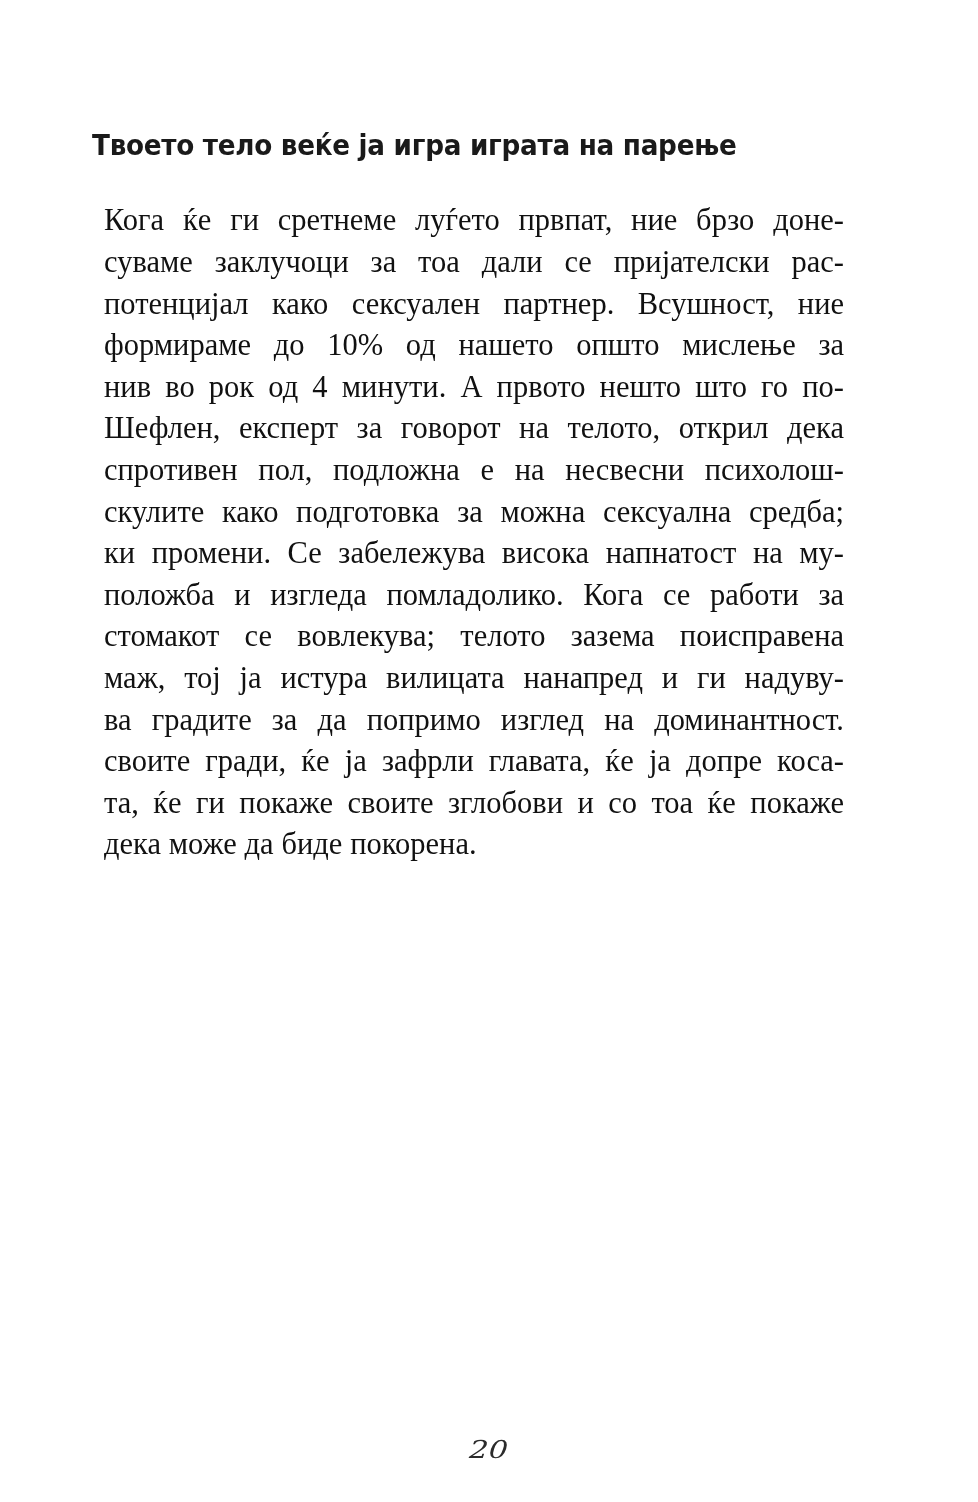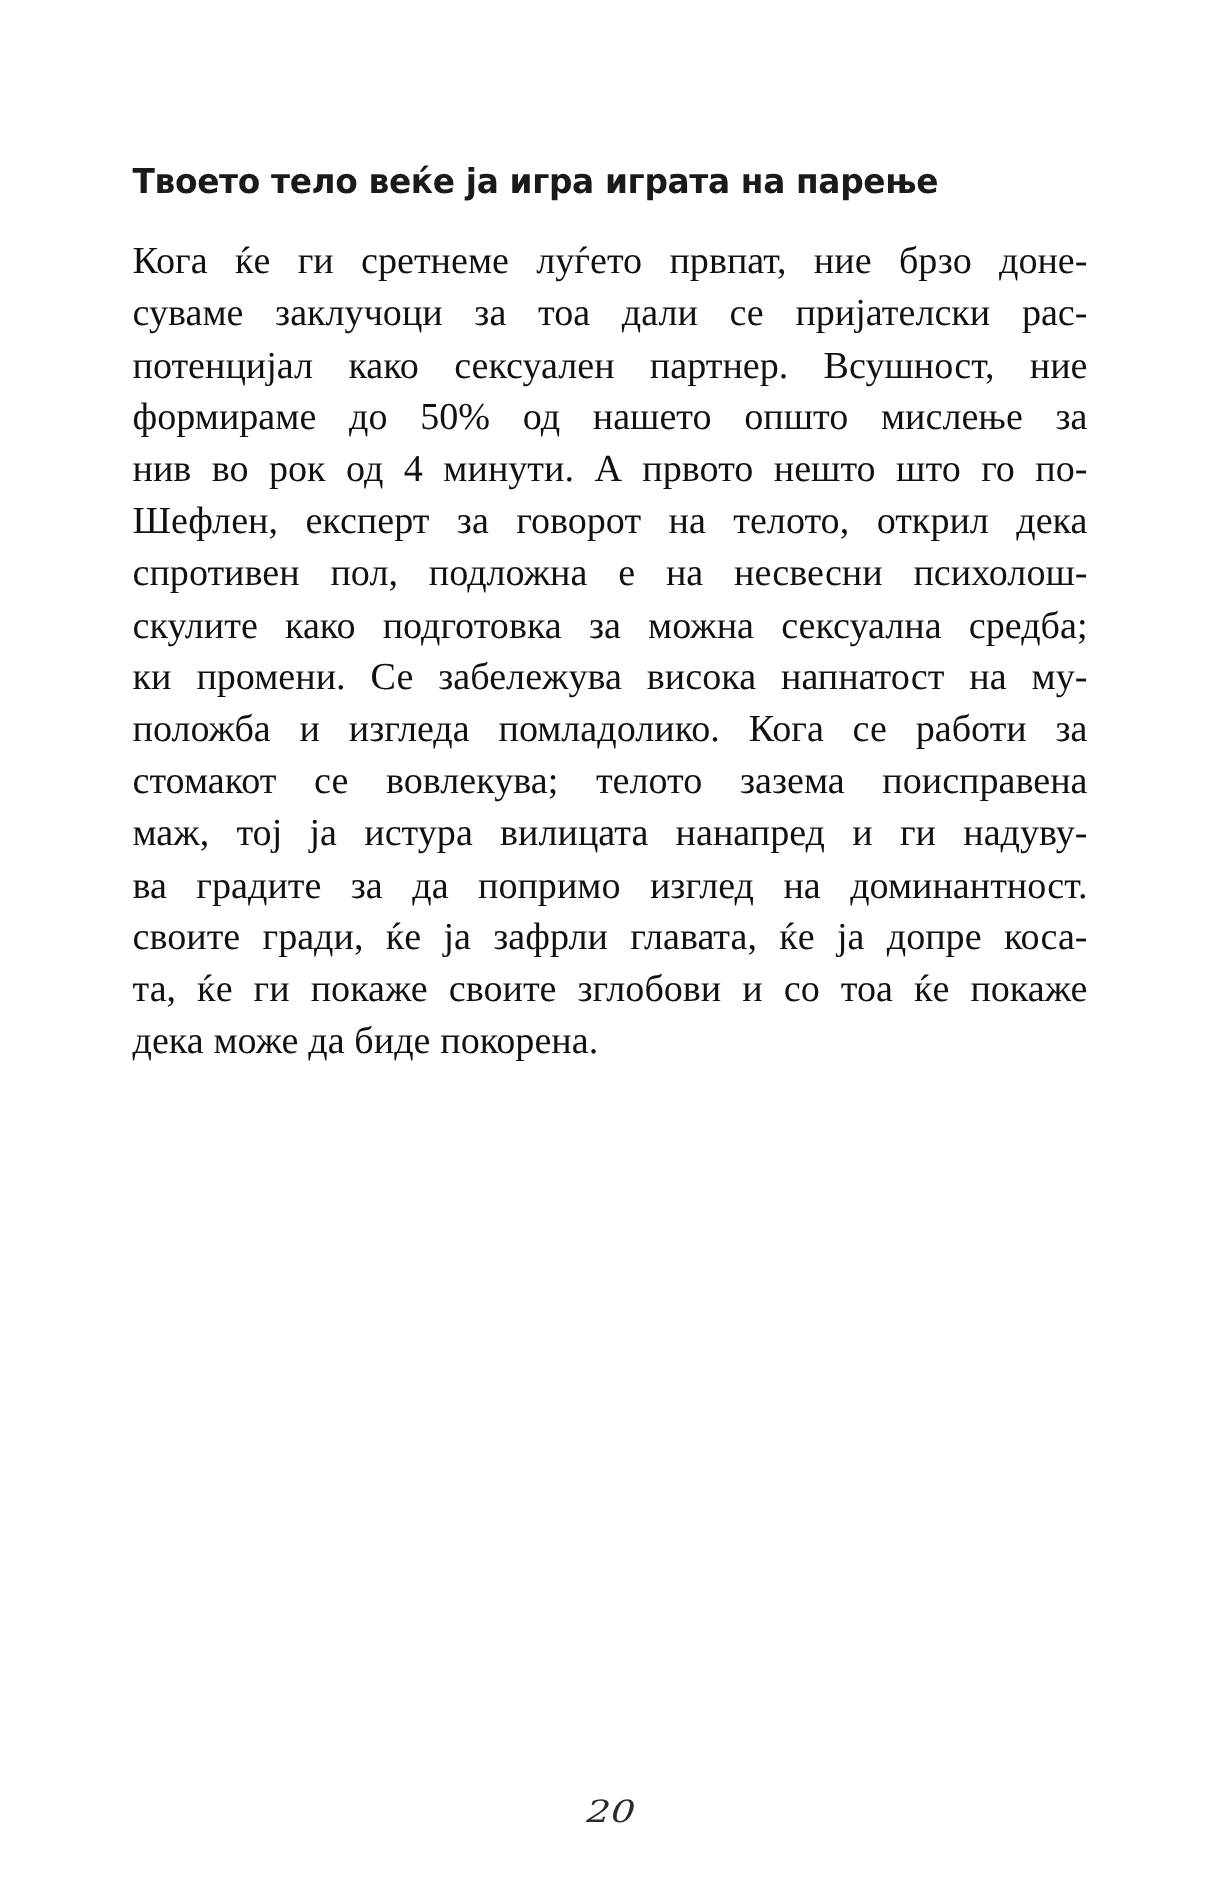--- a/index.html
+++ b/index.html
@@ -10,38 +10,38 @@
   .page {
     position: relative;
     width: 978px;
     height: 1502px;
     background: #ffffff;
     overflow: hidden;
     box-sizing: border-box;
   }
   .content-block {
     position: absolute;
-    left: 106px;
+    left: 92px;
     top: 128px;
     width: 764px;
   }
   .chapter-heading {
     font-family: "DejaVu Sans", "Liberation Sans", sans-serif;
     font-weight: 700;
     font-size: 27.5px;
     line-height: 1.25;
     letter-spacing: -0.3px;
     color: #1a1a1a;
     margin: 0 0 0 0;
     transform: scaleX(0.955);
     transform-origin: left center;
     white-space: nowrap;
   }
   .body-paragraph {
-    margin: 0;
+    margin: 12px;
     padding: 0;
     font-family: "Liberation Serif", "DejaVu Serif", serif;
     font-size: 30.5px;
     line-height: 41.6px;
     color: #111111;
     text-align: justify;
     text-justify: inter-word;
     hyphens: manual;
     word-spacing: 0.2px;
   }
@@ -86,21 +86,21 @@
   <div class="content-block">
 
     <h1 class="chapter-heading">Твоето тело веќе ја игра играта на парење</h1>
 
     <div class="para-spacer"></div>
 
     <div class="body-paragraph">
       <span class="line j">Кога ќе ги сретнеме луѓето првпат, ние брзо доне-</span>
       <span class="line j">суваме заклучоци за тоа дали се пријателски рас-</span>
       <span class="line j">потенцијал како сексуален партнер. Всушност, ние</span>
-      <span class="line j">формираме до 50% од нашето општо мислење за</span>
+      <span class="line j">формираме до 10% од нашето општо мислење за</span>
       <span class="line j">нив во рок од 4 минути. А првото нешто што го по-</span>
       <span class="line j">Шефлен, експерт за говорот на телото, открил дека</span>
       <span class="line j">спротивен пол, подложна е на несвесни психолош-</span>
       <span class="line j">скулите како подготовка за можна сексуална средба;</span>
       <span class="line j">ки промени. Се забележува висока напнатост на му-</span>
       <span class="line j">положба и изгледа помладолико. Кога се работи за</span>
       <span class="line j">стомакот се вовлекува; телото зазема поисправена</span>
       <span class="line j">маж, тој ја истура вилицата нанапред и ги надуву-</span>
       <span class="line j">ва градите за да попримо изглед на доминантност.</span>
       <span class="line j">своите гради, ќе ја зафрли главата, ќе ја допре коса-</span>

